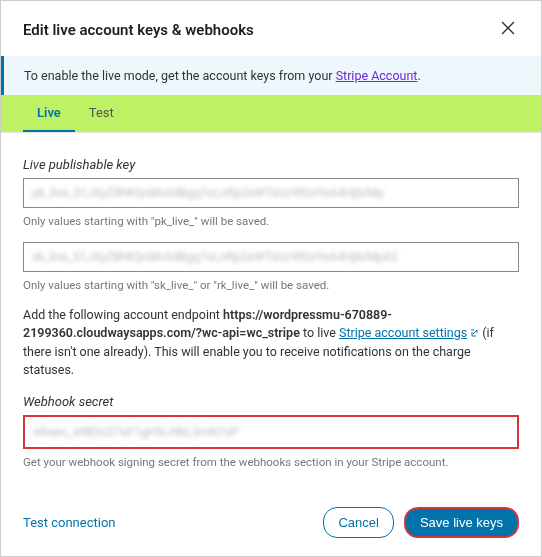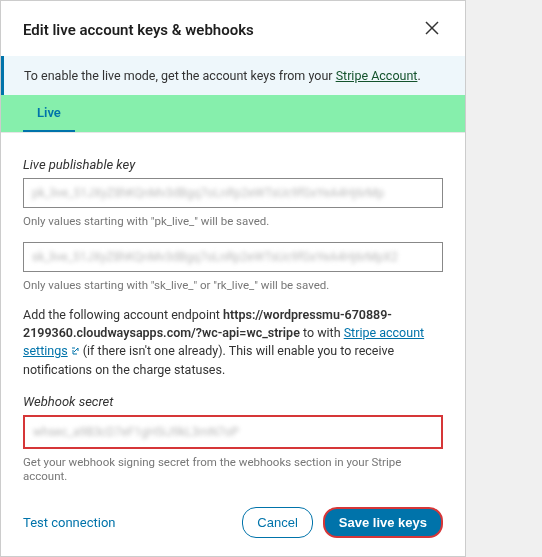--- a/index.html
+++ b/index.html
@@ -5,21 +5,21 @@
   * { box-sizing: border-box; margin: 0; padding: 0; }
   body {
     font-family: -apple-system, BlinkMacSystemFont, "Segoe UI", Roboto, sans-serif;
     background: #f0f0f0;
     width: 542px;
     height: 557px;
     overflow: hidden;
   }
   .modal {
     background: #fff;
-    width: 466px;
+    width: 542px;
     height: 557px;
     border: 1px solid #ccc;
     display: flex;
     flex-direction: column;
   }
   .modal-header {
     display: flex;
     align-items: center;
     justify-content: space-between;
     padding: 14px 22px 12px 22px;
@@ -38,27 +38,27 @@
     color: #333;
   }
   .info-banner {
     background: #eef7fb;
     border-left: 3px solid #0073aa;
     padding: 12px 20px;
     font-size: 12.5px;
     color: #333;
   }
   .info-banner a {
-    color: #14532d;
+    color: #6d28d9;
     text-decoration: underline;
   }
   .tabs {
     display: flex;
     padding: 0 22px;
-    background: #86efac;
+    background: #bef264;
     border-bottom: 1px solid #e6e6e6;
   }
   .tab {
     padding: 10px 14px 10px 14px;
     font-size: 13px;
     color: #555;
     cursor: pointer;
     border-bottom: 2px solid transparent;
   }
   .tab.active {
@@ -139,21 +139,21 @@
   }
   .btn-secondary {
     background: #fff;
     border: 1px solid #0073aa;
     color: #0073aa;
   }
   .btn-primary {
     background: #0073aa;
     border: 2px solid #d63638;
     color: #fff;
-    font-weight: 700;
+    font-weight: 400;
   }
 </style>
 </head>
 <body>
 
 <div class="modal">
 
   <div class="modal-header">
     <div class="modal-title">Edit live account keys &amp; webhooks</div>
     <button class="close-btn">
@@ -165,37 +165,38 @@
       </span>
     </button>
   </div>
 
   <div class="info-banner">
     <span>To enable the live mode, get the account keys from your </span><a href="#">Stripe Account</a><span>.</span>
   </div>
 
   <div class="tabs">
     <div class="tab active">Live</div>
+    <div class="tab">Test</div>
   </div>
 
   <div class="modal-body">
 
     <div class="field-label">Live publishable key</div>
     <div class="input-wrap">
       <div class="blurred">pk_live_51JXyZ8hKQnMv3dBgq7oLnRp2eWTsUc9fGxYeA4Hj6rMp</div>
     </div>
     <div class="hint">Only values starting with "pk_live_" will be saved.</div>
 
     <div class="input-wrap">
       <div class="blurred">sk_live_51JXyZ8hKQnMv3dBgq7oLnRp2eWTsUc9fGxYeA4Hj6rMpX2</div>
     </div>
     <div class="hint">Only values starting with "sk_live_" or "rk_live_" will be saved.</div>
 
     <div class="webhook-text">
-      <span>Add the following account endpoint </span><b>https://wordpressmu-670889-2199360.cloudwaysapps.com/?wc-api=wc_stripe</b><span> to with </span><a href="#">Stripe account settings</a><span class="ext-icon"><svg width="10" height="10" viewBox="0 0 10 10">
+      <span>Add the following account endpoint </span><b>https://wordpressmu-670889-2199360.cloudwaysapps.com/?wc-api=wc_stripe</b><span> to live </span><a href="#">Stripe account settings</a><span class="ext-icon"><svg width="10" height="10" viewBox="0 0 10 10">
             <path d="M2 2h3M8 2v3M8 2L4 6M3 4v4h4" fill="none" stroke="#0073aa" stroke-width="1"></path>
           </svg></span><span> (if there isn't one already). This will enable you to receive notifications on the charge statuses.</span>
     </div>
 
     <div class="field-label">Webhook secret</div>
     <div class="input-wrap highlight">
       <div class="blurred">whsec_a9B3cD7eF1gH5iJ9kL3mN7oP</div>
     </div>
     <div class="hint">Get your webhook signing secret from the webhooks section in your Stripe account.</div>
 

